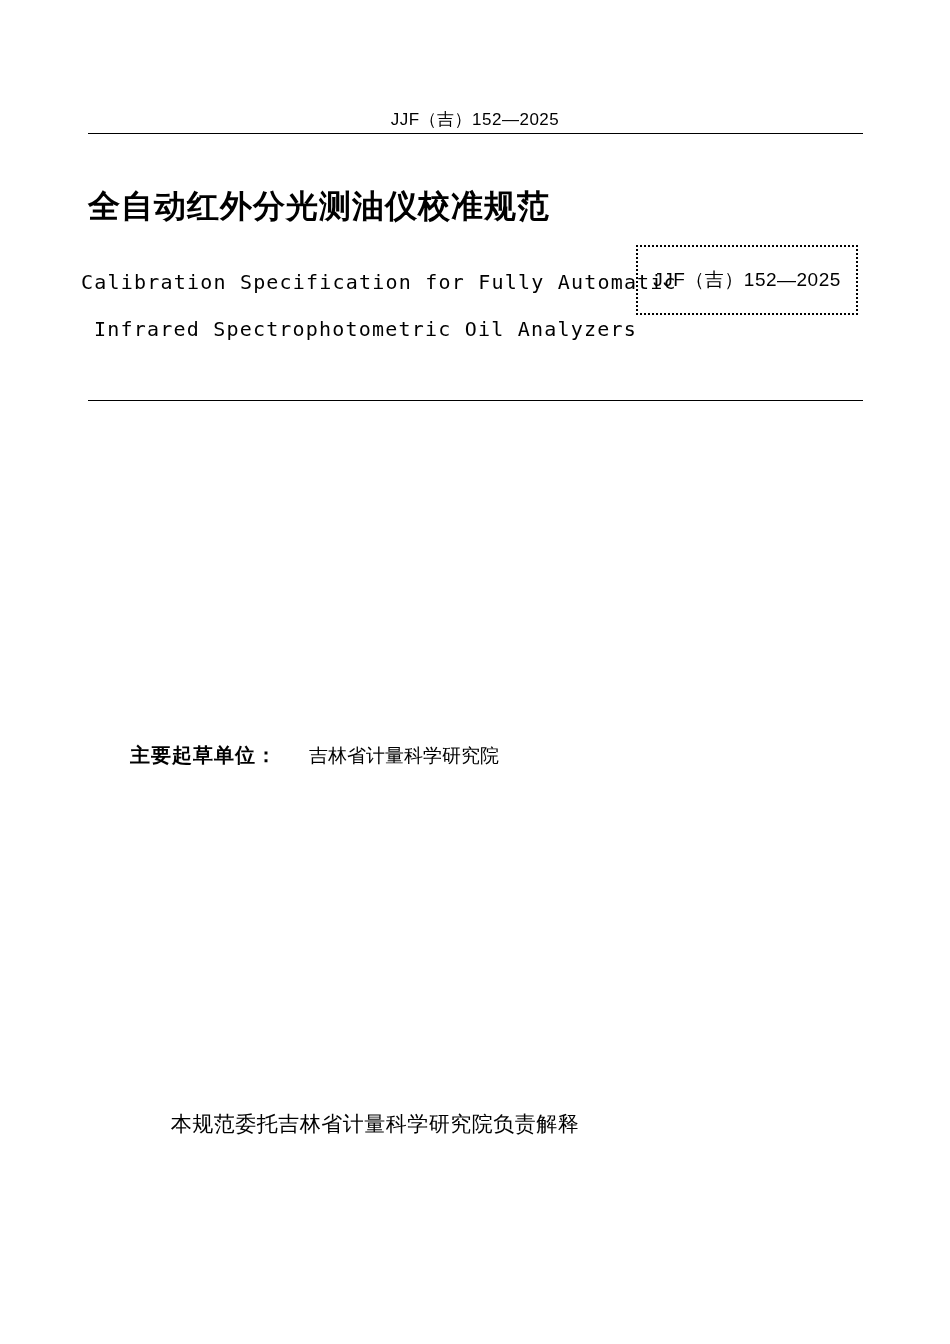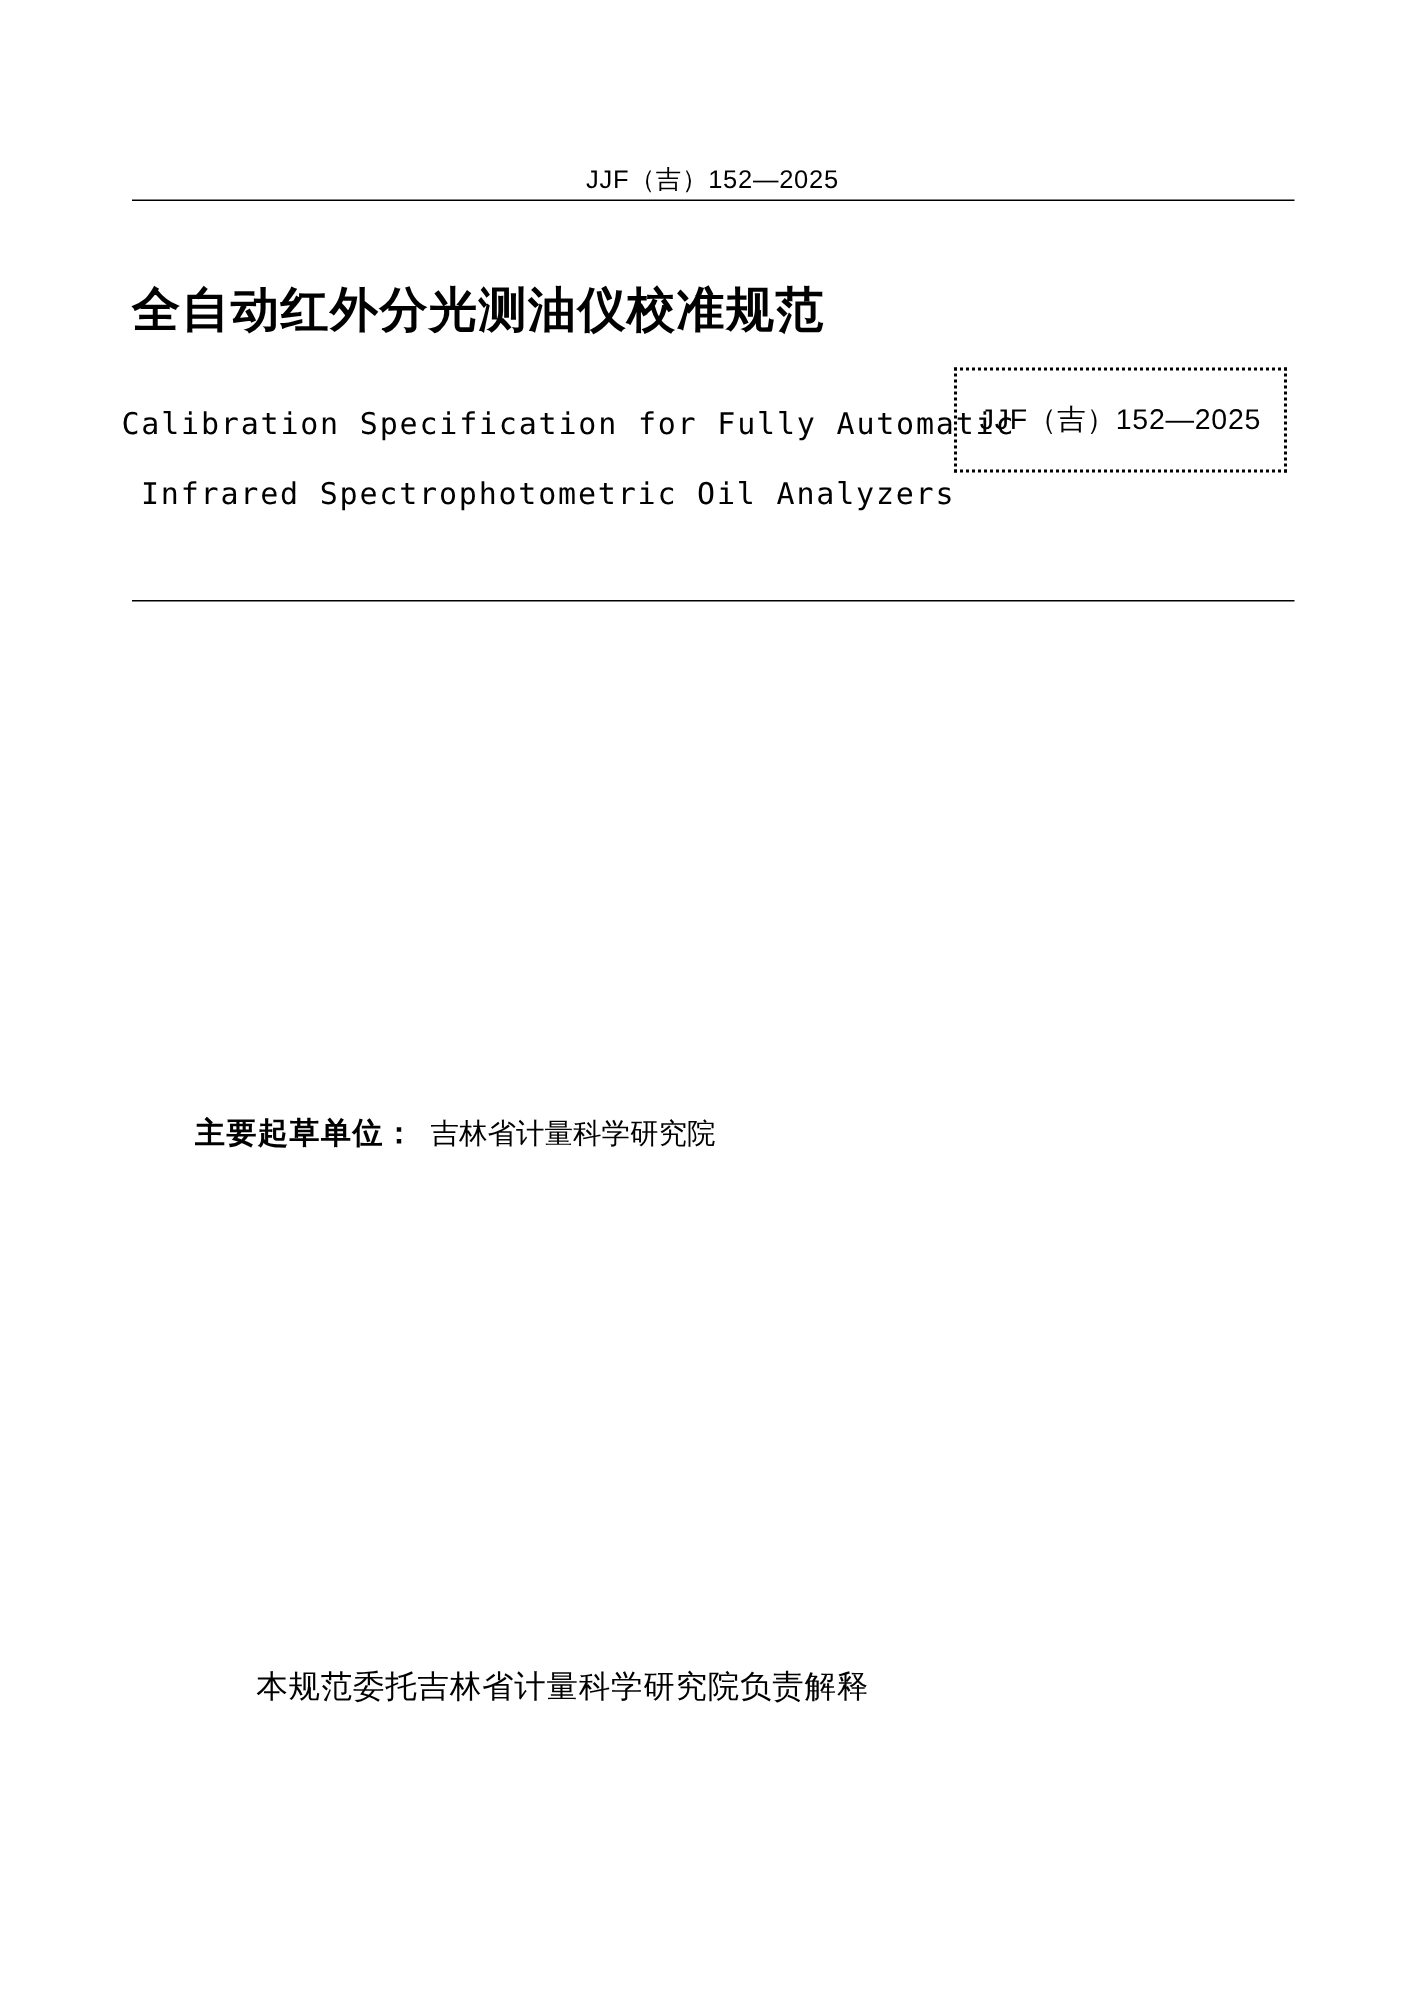--- a/index.html
+++ b/index.html
@@ -103,21 +103,21 @@
   }
   .org-label.spaced {
     letter-spacing: 7px;
   }
   .org-value {
     font-family: "Liberation Sans", sans-serif;
     font-size: 19px;
     white-space: nowrap;
   }
   .org-value.v1 { margin-left: 24px; }
-  .org-value.v2 { margin-left: 10px; }
+  .org-value.v2 { margin-left: 32px; }
 
   
   .footer-note {
     position: absolute;
     top: 1110px;
     left: 0;
     width: 750px;
     text-align: center;
     font-family: "Liberation Serif", serif;
     font-size: 21px;

